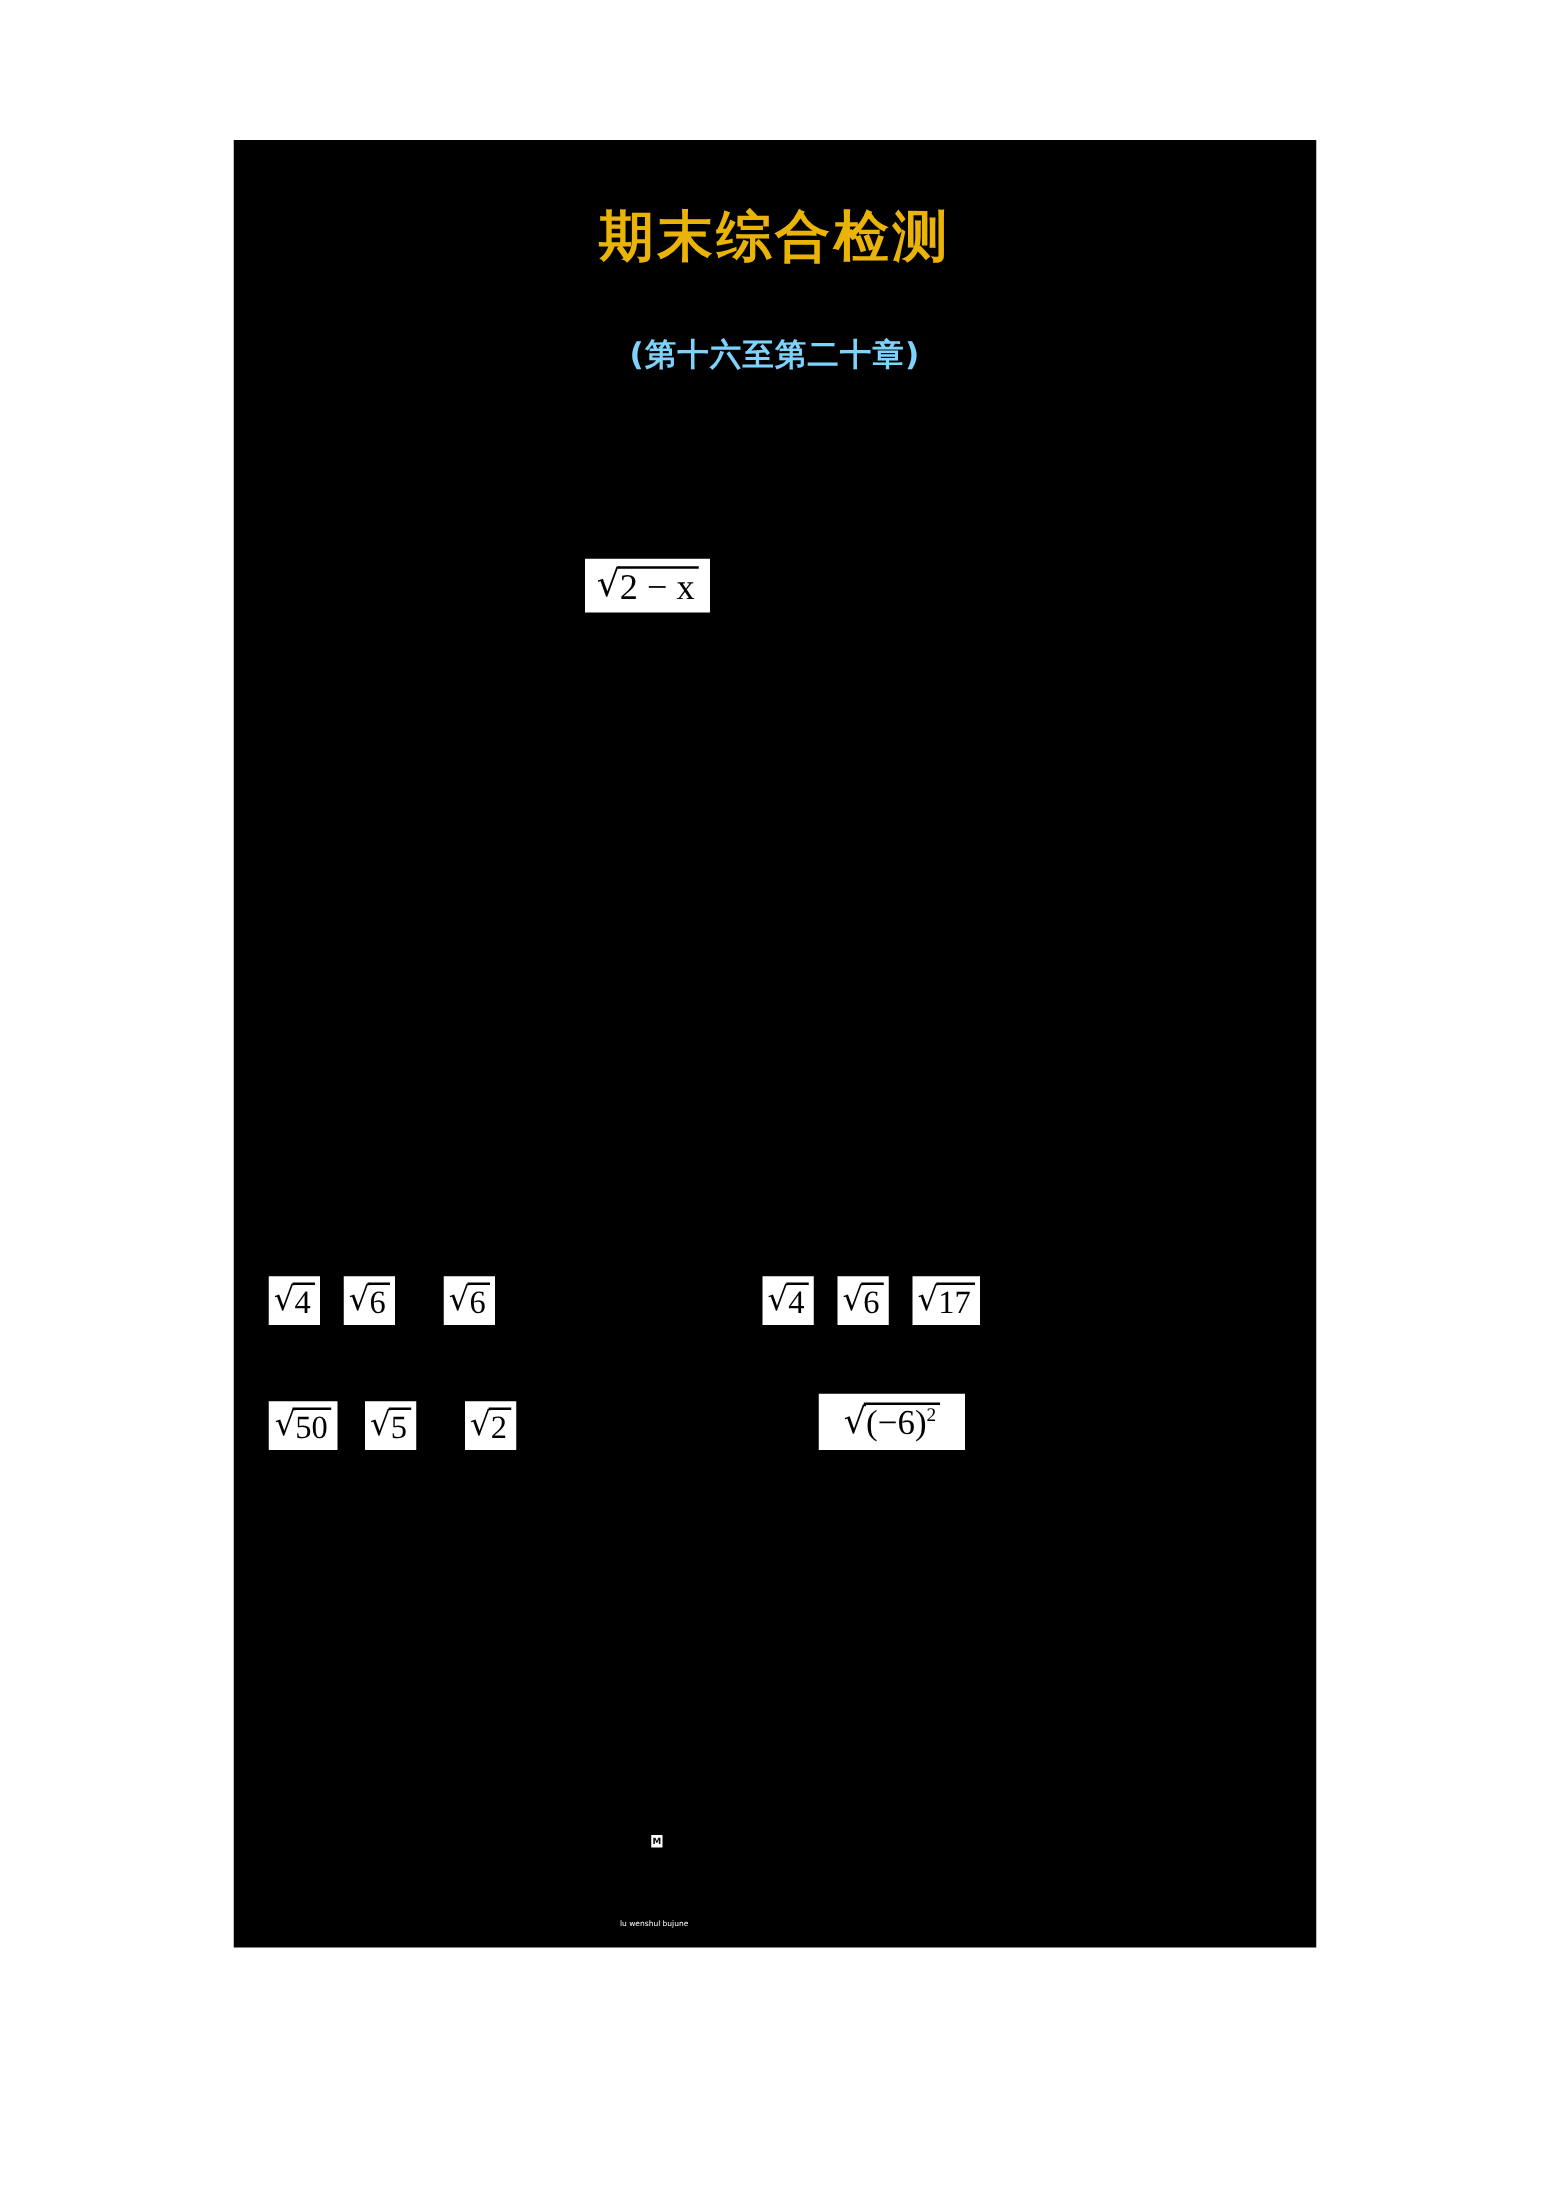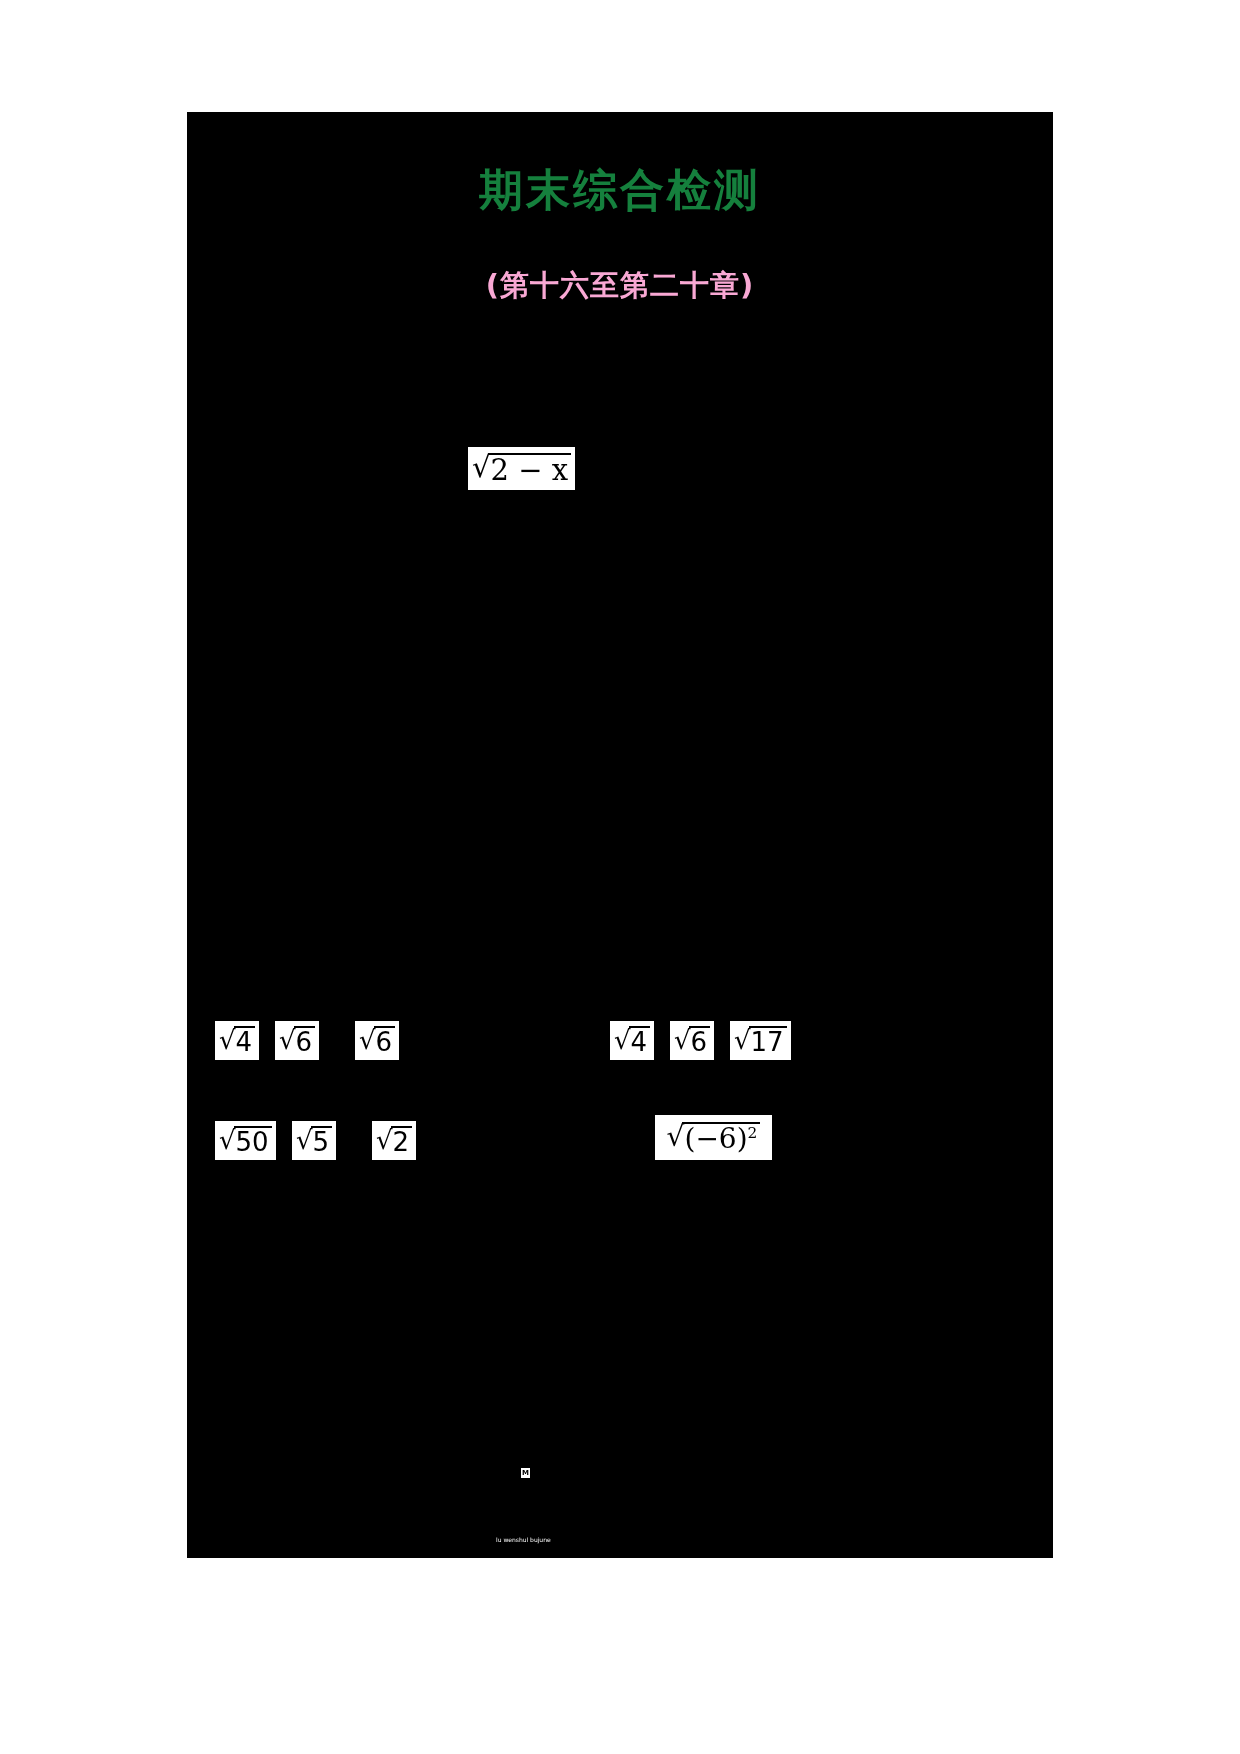--- a/index.html
+++ b/index.html
@@ -13,32 +13,32 @@
   .blackboard {
     position:absolute;
     left:187px; top:112px;
     width:866px; height:1446px;
     background:#000000;
   }
   .doc-title {
     position:absolute;
     left:0; top:54px; width:100%;
     text-align:center;
-    color:#15803d;
+    color:#eab308;
     font-size:44px;
     font-weight:bold;
     letter-spacing:3px;
     line-height:1.1;
   }
   .doc-subtitle {
     position:absolute;
     left:0; top:158px; width:100%;
     text-align:center;
-    color:#f9a8d4;
-    font-size:29px;
+    color:#7dd3fc;
+    font-size:25px;
     font-weight:bold;
     letter-spacing:1px;
     line-height:1.1;
   }
   
   .formula {
     position:absolute;
     display:inline-flex;
     align-items:center;
     justify-content:center;
@@ -49,20 +49,21 @@
     font-size:26px;
     line-height:1;
     padding:2px 4px;
   }
   .formula .rad-sign { display:inline-block; transform:translateY(-1px); }
   .formula .radicand {
     display:inline-block;
     border-top:2px solid #000;
     padding:1px 3px 0 2px;
     margin-left:-2px;
+    font-family:Liberation Serif, serif;
   }
   .formula sup {
     font-size:0.55em;
     vertical-align:super;
     line-height:0;
   }
   .serif-math { font-family:"DejaVu Serif", serif; }
   .f-top        { left:281px; top:335px;  height:43px; min-width:100px; font-size:29px; }
   .r1l-0 { left:28px;  top:909px;  min-width:38px; }
   .r1l-1 { left:88px;  top:909px;  min-width:38px; }

